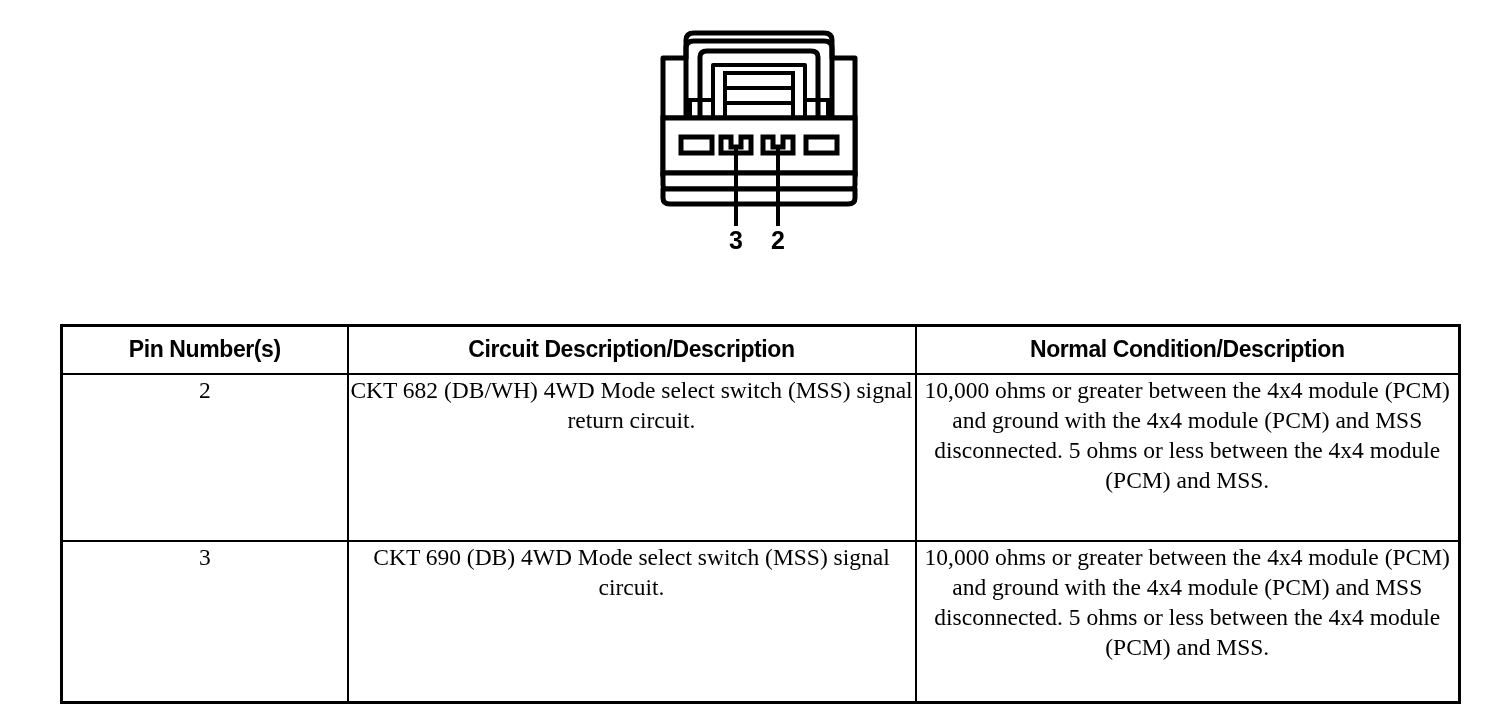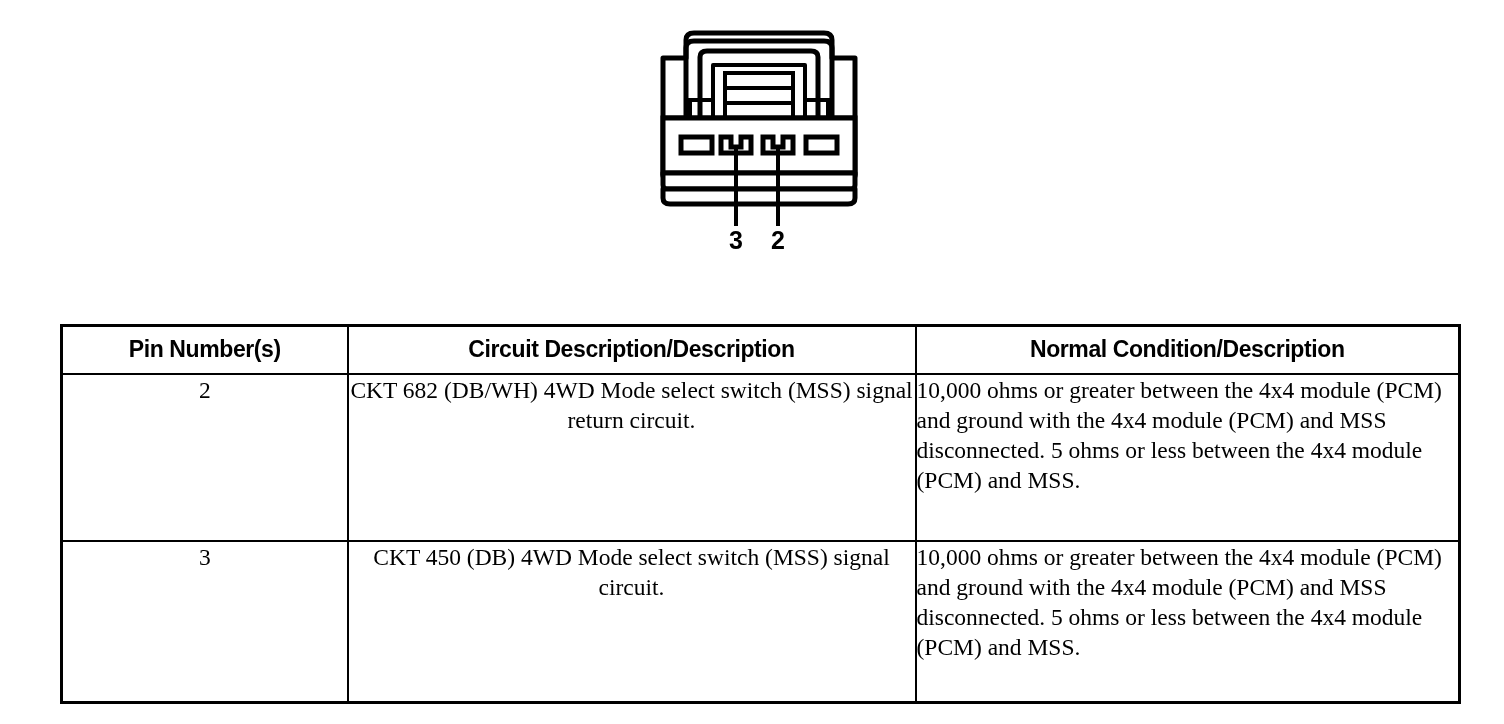--- a/index.html
+++ b/index.html
@@ -73,21 +73,21 @@
   td.cell-pin {
     text-align: center;
     padding: 8px 6px 10px 6px;
   }
   td.cell-desc {
     text-align: center;
     padding: 8px 14px 10px 14px;
     margin-top: 15px;
   }
   td.cell-norm {
-    text-align: left;
+    text-align: center;
     padding: 8px 6px 10px 10px;
   }
   tr.row-1 td { height: 165px; }
   tr.row-2 td { height: 159px; }
 </style>
 </head>
 <body>
 
 <div id="connector-diagram">
   <svg width="1504" height="300" viewBox="0 0 1504 300">
@@ -175,18 +175,18 @@
       </tr>
     </thead>
     <tbody>
       <tr class="row-1">
         <td class="cell-pin">2</td>
         <td class="cell-desc">CKT 682 (DB/WH) 4WD Mode select switch (MSS) signal return circuit.</td>
         <td class="cell-norm">10,000 ohms or greater between the 4x4 module (PCM) and ground with the 4x4 module (PCM) and MSS disconnected. 5 ohms or less between the 4x4 module (PCM) and MSS.</td>
       </tr>
       <tr class="row-2">
         <td class="cell-pin">3</td>
-        <td class="cell-desc">CKT 450 (DB) 4WD Mode select switch (MSS) signal circuit.</td>
+        <td class="cell-desc">CKT 690 (DB) 4WD Mode select switch (MSS) signal circuit.</td>
         <td class="cell-norm">10,000 ohms or greater between the 4x4 module (PCM) and ground with the 4x4 module (PCM) and MSS disconnected. 5 ohms or less between the 4x4 module (PCM) and MSS.</td>
       </tr>
     </tbody>
   </table>
 </div>
 
 </body></html>

